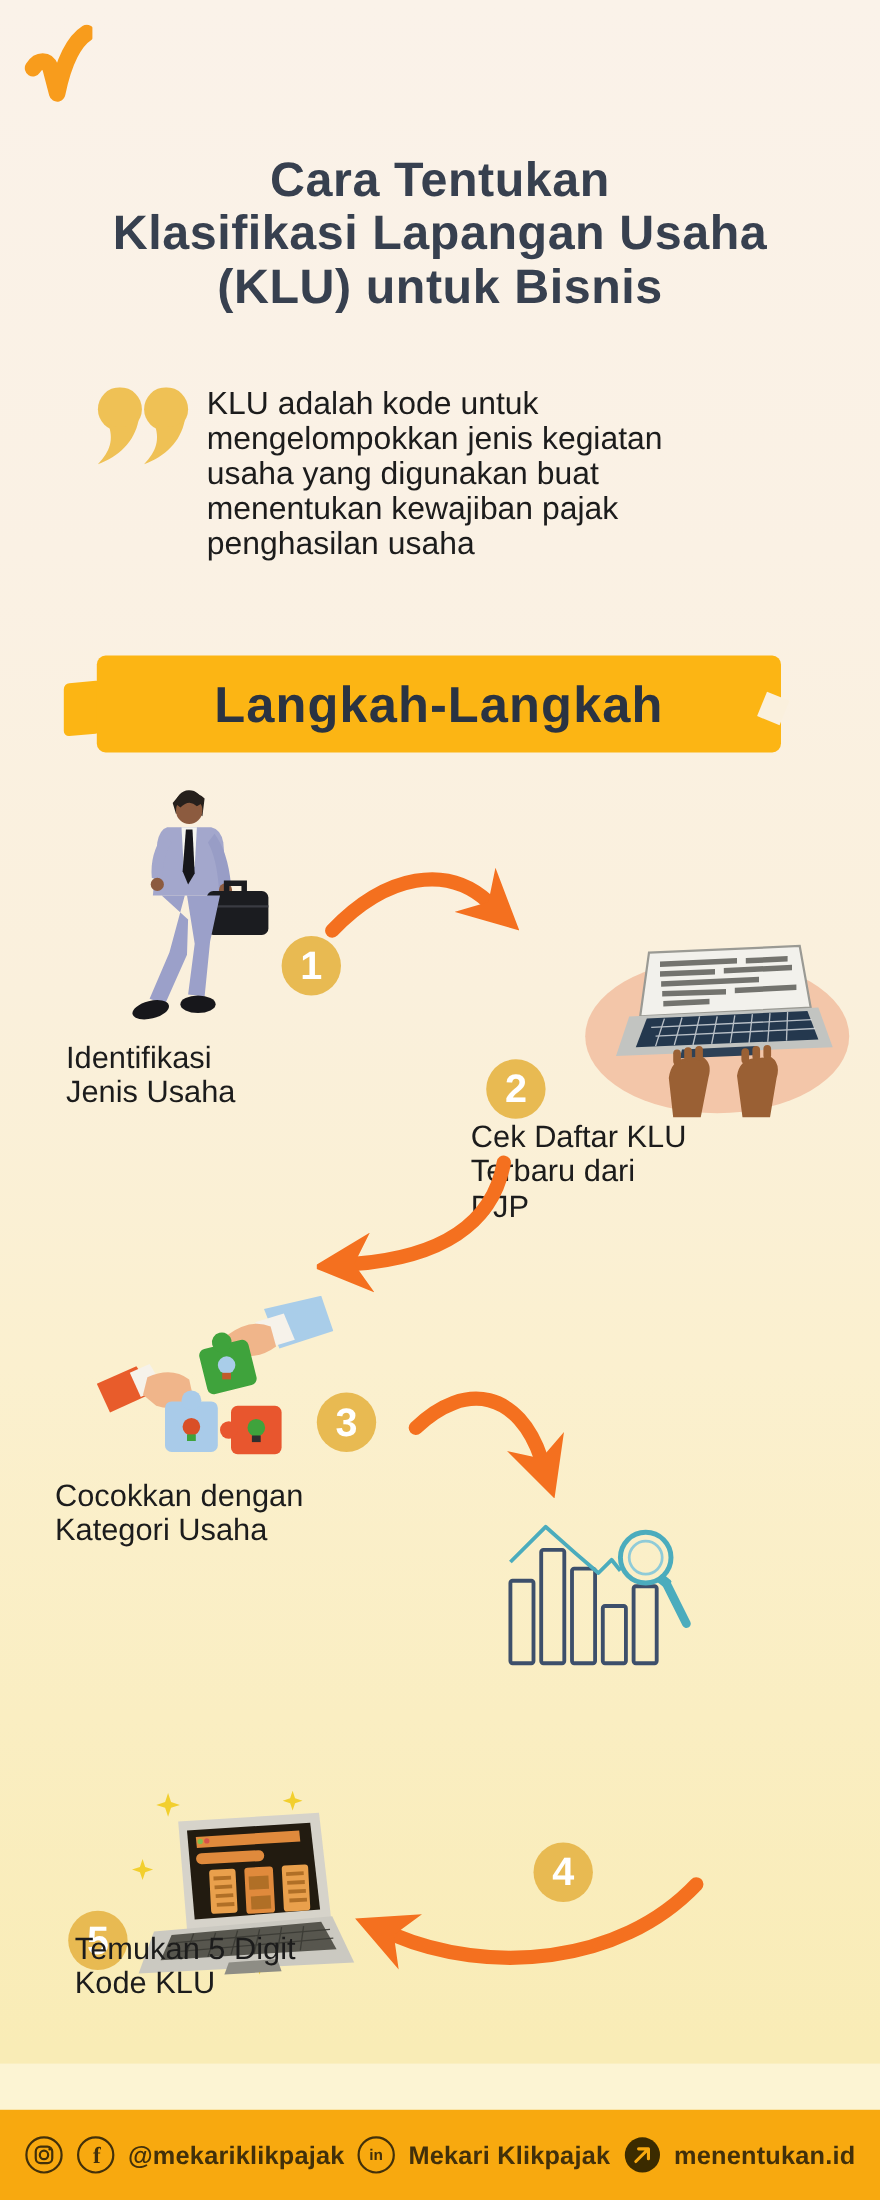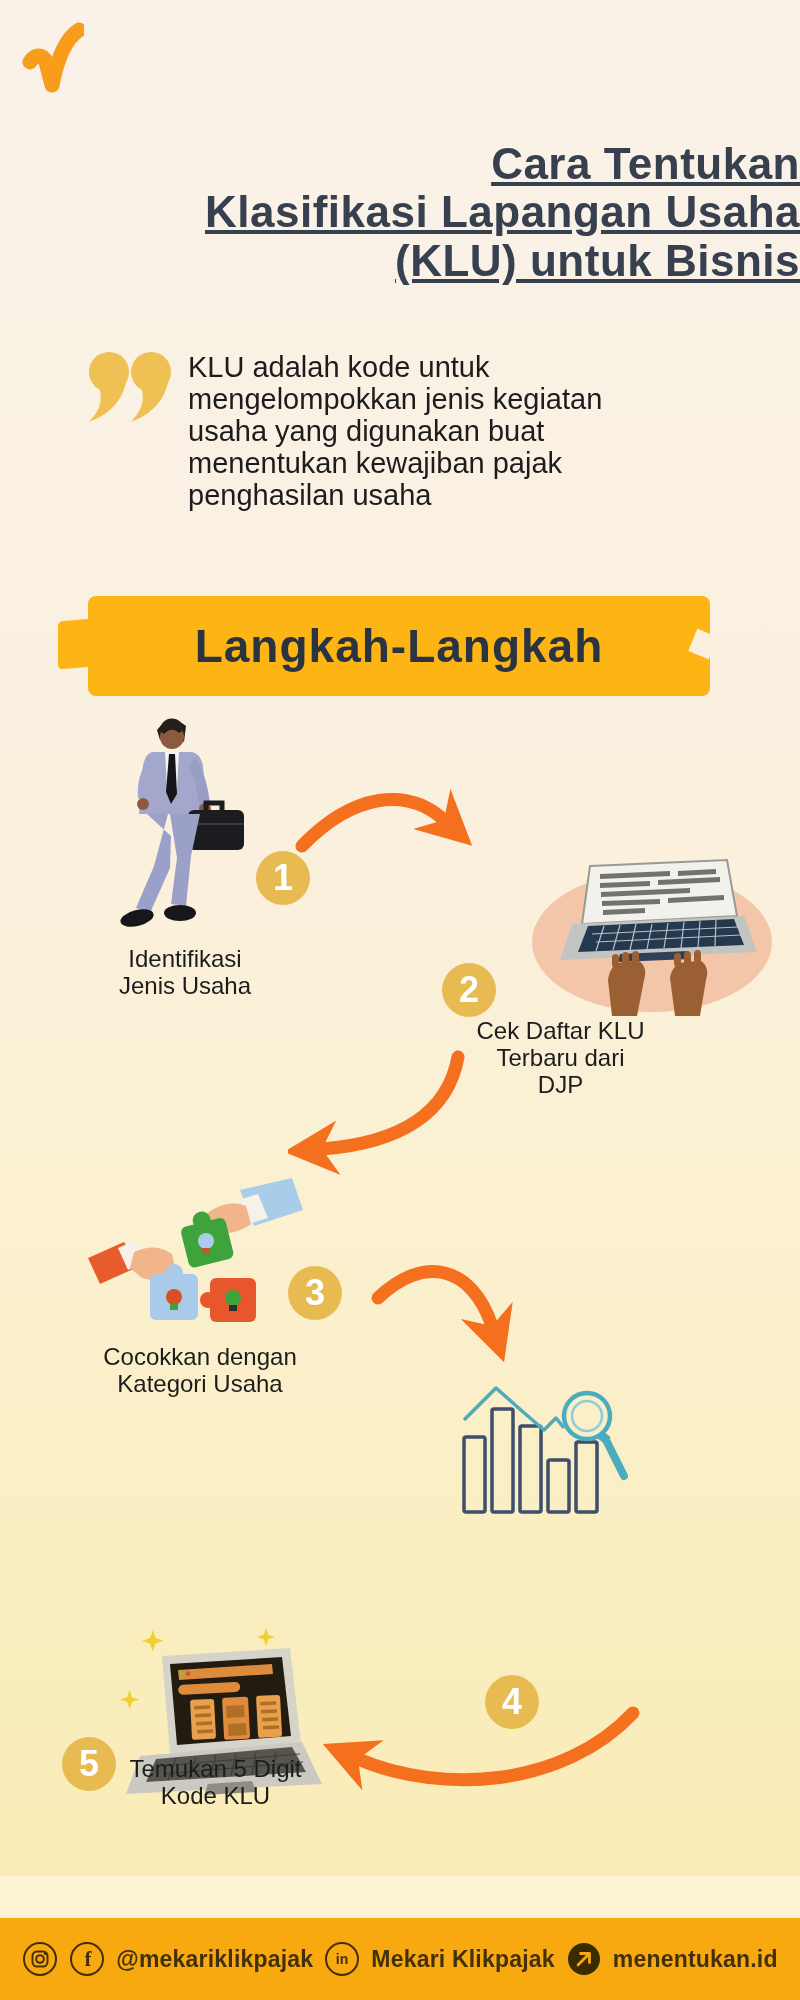--- a/index.html
+++ b/index.html
@@ -7,34 +7,34 @@
     position:relative;width:800px;height:2000px;margin:0 auto;overflow:hidden;
     font-family:"Liberation Sans",sans-serif;
     background:linear-gradient(180deg,#faf2e9 0%,#faf1e4 25%,#faf0dc 45%,#fbf0cf 62%,#faeec2 78%,#f9ecb6 93%,#f9ecb6 100%);
   }
   .abs{position:absolute;}
   
   .brand-text{left:92px;top:26px;line-height:1;}
   .brand-top{font-size:25px;font-weight:bold;color:#9a9a9a;letter-spacing:.5px;display:block;}
   .brand-bottom{font-size:38px;font-weight:bold;color:#141414;letter-spacing:.5px;display:block;margin-top:3px;}
   
-  .title{left:0;top:140px;width:800px;text-align:right;font-size:44px;line-height:1.1;
-         font-weight:bold;color:#37404f;white-space:pre-line;letter-spacing:.5px;text-decoration:underline;}
+  .title{left:0;top:140px;width:800px;text-align:center;font-size:44px;line-height:1.1;
+         font-weight:bold;color:#37404f;white-space:pre-line;letter-spacing:.5px;}
   
   .quote-text{left:188px;top:352px;width:420px;font-size:29px;line-height:1.1;color:#1c1c1c;white-space:pre-line;}
   
-  .banner{left:88px;top:596px;width:622px;height:100px;background:#fcb514;border-radius:8px;
+  .banner{left:88px;top:596px;width:622px;height:88px;background:#fcb514;border-radius:8px;
           display:flex;align-items:center;justify-content:center;}
   .banner-label{font-size:46px;font-weight:bold;color:#2a3342;letter-spacing:1px;}
   .banner-tail{left:58px;top:620px;width:34px;height:48px;background:#fcb514;border-radius:5px;transform:skewY(-5deg);}
   .banner-notch{left:692px;top:632px;width:22px;height:24px;background:#faf0dd;transform:rotate(22deg);}
   
   .num{width:54px;height:54px;border-radius:50%;background:#e8ba52;color:#ffffff;
        display:flex;align-items:center;justify-content:center;font-size:36px;font-weight:bold;}
-  .step-label{font-size:24px;line-height:1.12;color:#1c1c1c;text-align:center;white-space:pre-line;}
+  .step-label{font-size:28px;line-height:1.12;color:#1c1c1c;white-space:pre-line;}
   .step4-label{line-height:1.22;}
   
   .prefooter{left:0;top:1876px;width:800px;height:42px;background:#fcf4d3;}
   .footer{left:0;top:1918px;width:800px;height:82px;background:#f8a90f;
           display:flex;align-items:center;justify-content:center;gap:11px;
           color:#42300a;font-weight:bold;font-size:23px;}
   .footer .txt{letter-spacing:.2px;text-align:center;}
   svg{display:block;}
 </style>
 </head>

